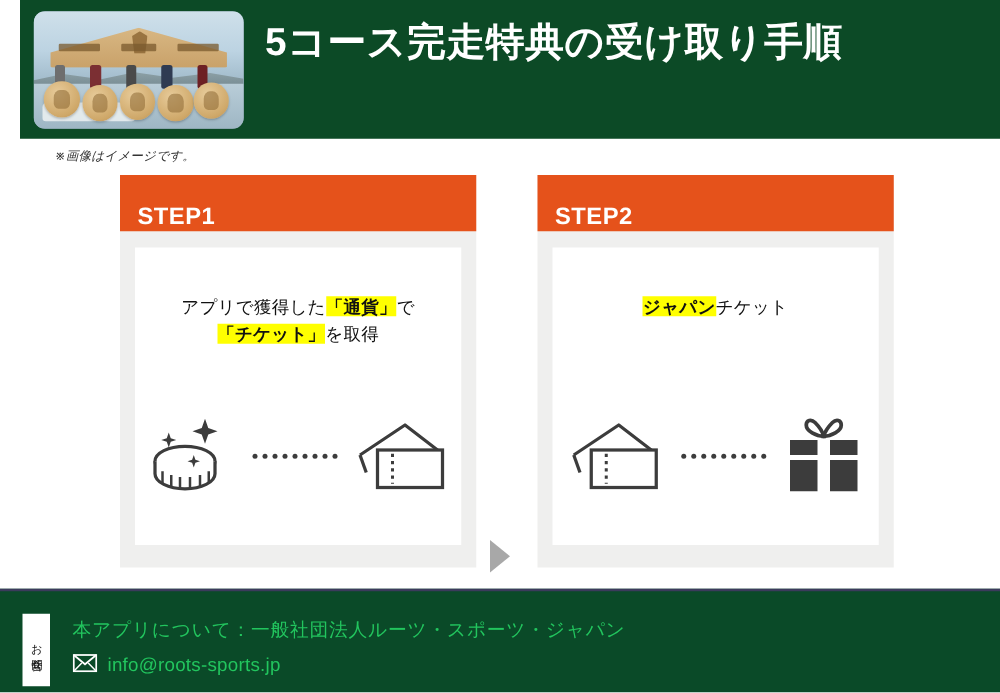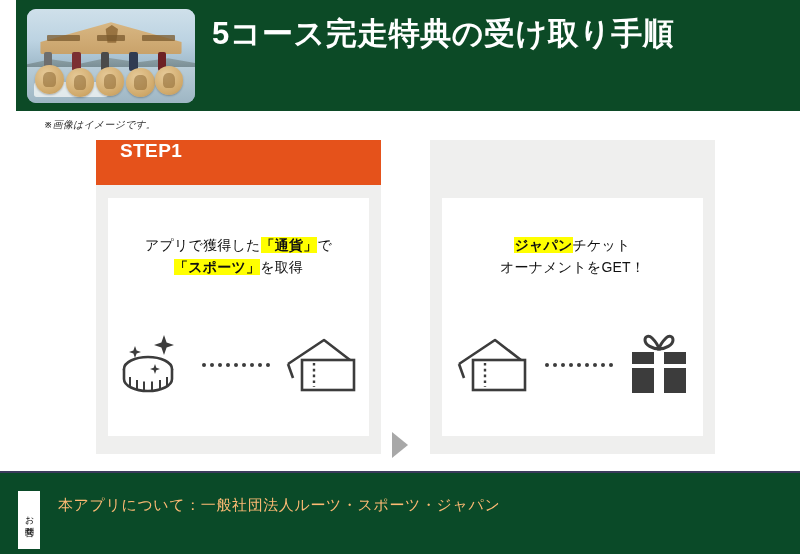--- a/index.html
+++ b/index.html
@@ -138,22 +138,22 @@
     height: 314px;
     background: #efefee;
   }
   .step-panel.step1 { left: 96px; }
   .step-panel.step2 { left: 430px; }
 
   .step-header {
     height: 45px;
     background: #e5521b;
     display: flex;
-    align-items: flex-start;
-    padding-left: 24px;
+    align-items: flex-end;
+    padding-left: 14px;
     box-sizing: border-box;
   }
   .step-header-label {
     color: #ffffff;
     font-size: 19px;
     font-weight: bold;
     letter-spacing: 0.4px;
   }
 
   .step-card {
@@ -251,21 +251,21 @@
     display: flex;
     align-items: center;
     justify-content: center;
     box-sizing: border-box;
     padding: 2px 0;
   }
   .footer-body {
     position: absolute;
     left: 58px;
     top: 20px;
-    color: #fdba74;
+    color: #22c55e;
   }
   .footer-line1 {
     font-size: 15px;
     line-height: 24px;
     letter-spacing: 0.6px;
     white-space: nowrap;
   }
   .footer-line2 {
     display: flex;
     align-items: center;
@@ -319,21 +319,21 @@
 
   <div class="image-note">※画像はイメージです。</div>
 
   <div class="steps">
 
     <div class="step-panel step1">
       <div class="step-header">
         <span class="step-header-label">STEP1</span>
       </div>
       <div class="step-card">
-        <div class="step-text"><span>アプリで獲得した</span><span class="hl">「通貨」</span><span>で</span><br><span class="hl">「スポーツ」</span><span>を取得</span></div>
+        <div class="step-text"><span>アプリで獲得した</span><span class="hl">「通貨」</span><span>で</span><br><span class="hl">「チケット」</span><span>を取得</span></div>
         <div class="step-icons">
 
           <span class="icon-box">
             <svg width="70" height="68" viewBox="0 0 70 68" fill="none">
               <ellipse cx="30" cy="38" rx="24" ry="12" stroke="#3c3c3c" stroke-width="2.6" fill="#fff"></ellipse>
               <path d="M6 38 v10 a24 12 0 0 0 48 0 v-10" stroke="#3c3c3c" stroke-width="2.6" fill="#fff"></path>
               <path d="M12 46 v10 M19 49 v10 M26 50.5 v10 M34 50.5 v10 M42 49 v10 M49 46 v10" stroke="#3c3c3c" stroke-width="2"></path>
               <path d="M46 4 l2.6 7.4 L56 14 l-7.4 2.6 L46 24 l-2.6-7.4 L36 14 l7.4-2.6 Z" fill="#3c3c3c"></path>
               <path d="M17 15 l1.6 4.6 L23 21 l-4.4 1.4 L17 27 l-1.6-4.6 L11 21 l4.4-1.4 Z" fill="#3c3c3c"></path>
               <path d="M37 33 l1.3 3.7 L42 38 l-3.7 1.2 L37 43 l-1.3-3.8 L32 38 l3.7-1.3 Z" fill="#3c3c3c"></path>
@@ -359,22 +359,25 @@
               <rect x="18" y="26" width="52" height="30" stroke="#3c3c3c" stroke-width="2.6" fill="#fff"></rect>
               <path d="M30 29 v24" stroke="#3c3c3c" stroke-width="2.4" stroke-dasharray="2.6 3.2"></path>
             </svg>
           </span>
 
         </div>
       </div>
     </div>
 
     <div class="step-panel step2">
+      <div class="step-header">
+        <span class="step-header-label">STEP2</span>
+      </div>
       <div class="step-card">
-        <div class="step-text"><span class="hl">ジャパン</span><span>チケット</span><br><span>オーナメントをGET！</span></div>
+        <div class="step-text"><span class="hl">ジャパン</span><span>チケット</span><br></div>
         <div class="step-icons">
 
           <span class="icon-box">
             <svg width="76" height="62" viewBox="0 0 76 62" fill="none">
               <path d="M4 30 L40 6 L66 26 L58 36" stroke="#3c3c3c" stroke-width="2.6" fill="#fff" stroke-linejoin="round"></path>
               <path d="M4 30 L9 44" stroke="#3c3c3c" stroke-width="2.6"></path>
               <rect x="18" y="26" width="52" height="30" stroke="#3c3c3c" stroke-width="2.6" fill="#fff"></rect>
               <path d="M30 29 v24" stroke="#3c3c3c" stroke-width="2.4" stroke-dasharray="2.6 3.2"></path>
             </svg>
           </span>
@@ -406,16 +409,26 @@
       </div>
     </div>
 
     <div class="step-arrow"></div>
   </div>
 
   <div class="footer">
     <div class="footer-tag">お問合せ</div>
     <div class="footer-body">
       <div class="footer-line1">本アプリについて：一般社団法人ルーツ・スポーツ・ジャパン</div>
+      <div class="footer-line2">
+        <span class="mail-icon">
+          <svg width="20" height="15" viewBox="0 0 20 15" fill="none">
+            <rect x="1" y="1" width="18" height="13" stroke="#ffffff" stroke-width="1.4" fill="none"></rect>
+            <path d="M1 1 L10 8.4 L19 1" stroke="#ffffff" stroke-width="1.4" fill="none"></path>
+            <path d="M1 14 L7.4 7.4 M19 14 L12.6 7.4" stroke="#ffffff" stroke-width="1.2"></path>
+          </svg>
+        </span>
+        <span class="footer-email">info@roots-sports.jp</span>
+      </div>
     </div>
   </div>
 
 </div>
 
 </body></html>

